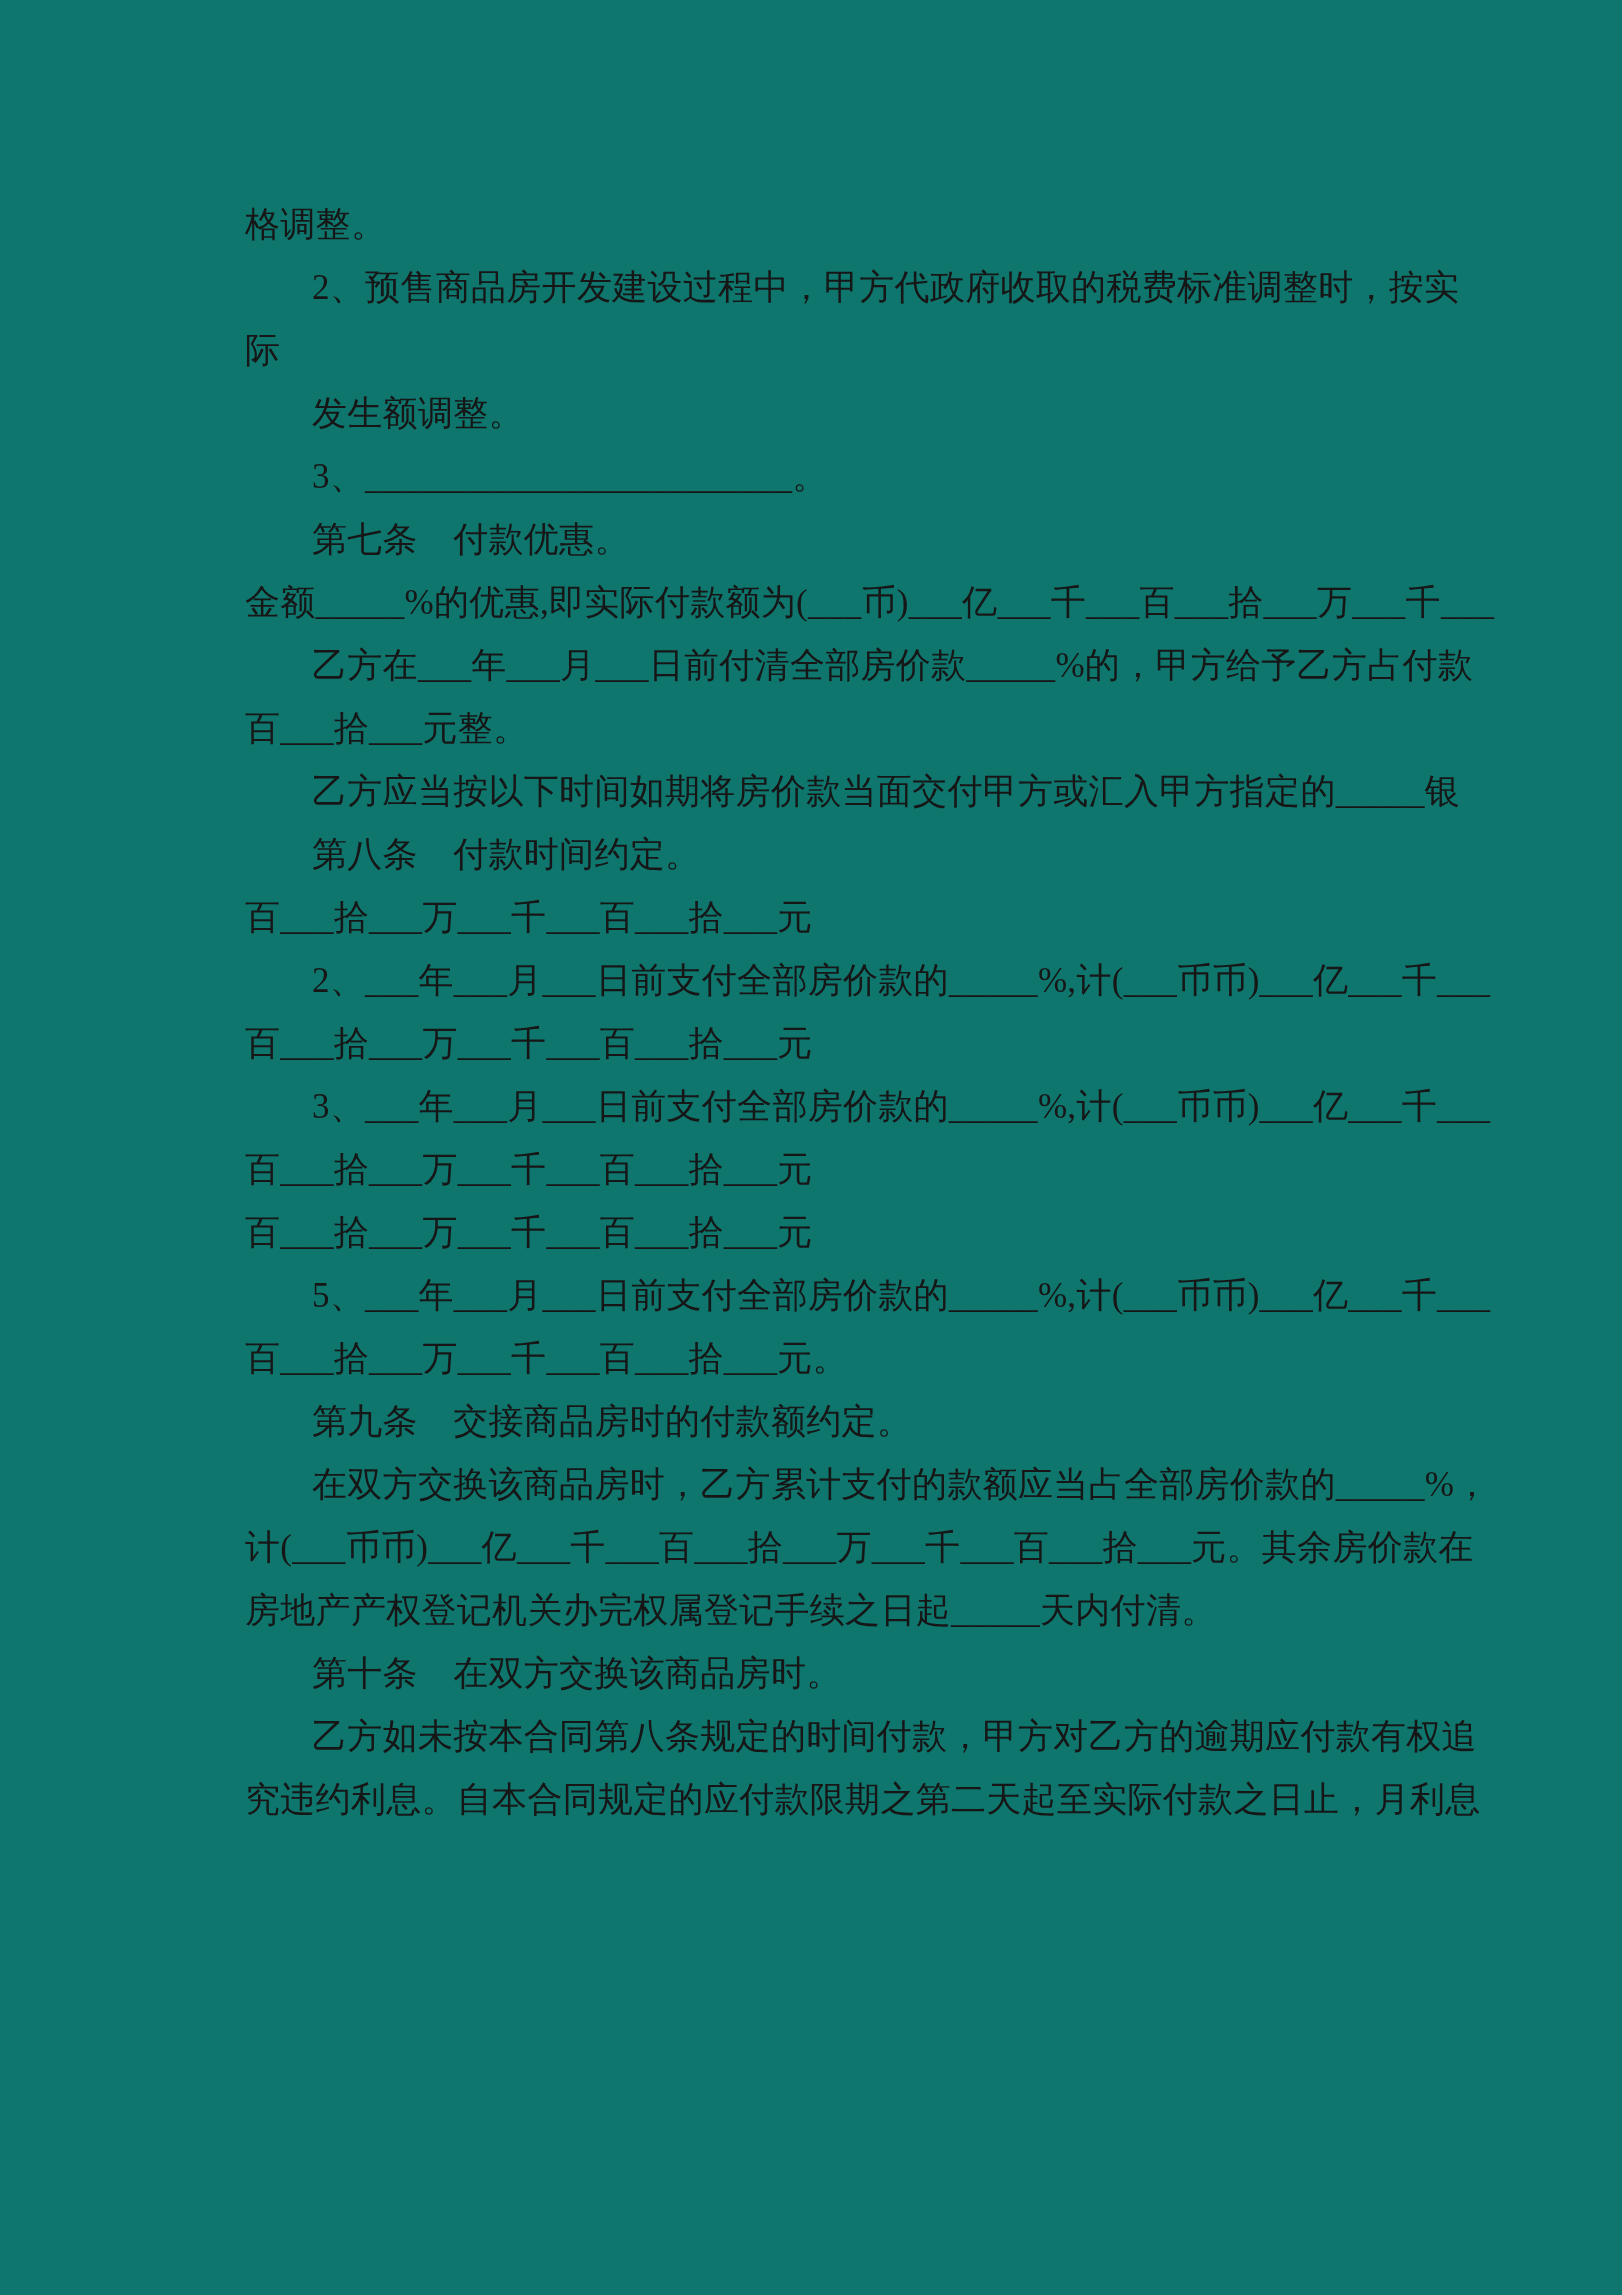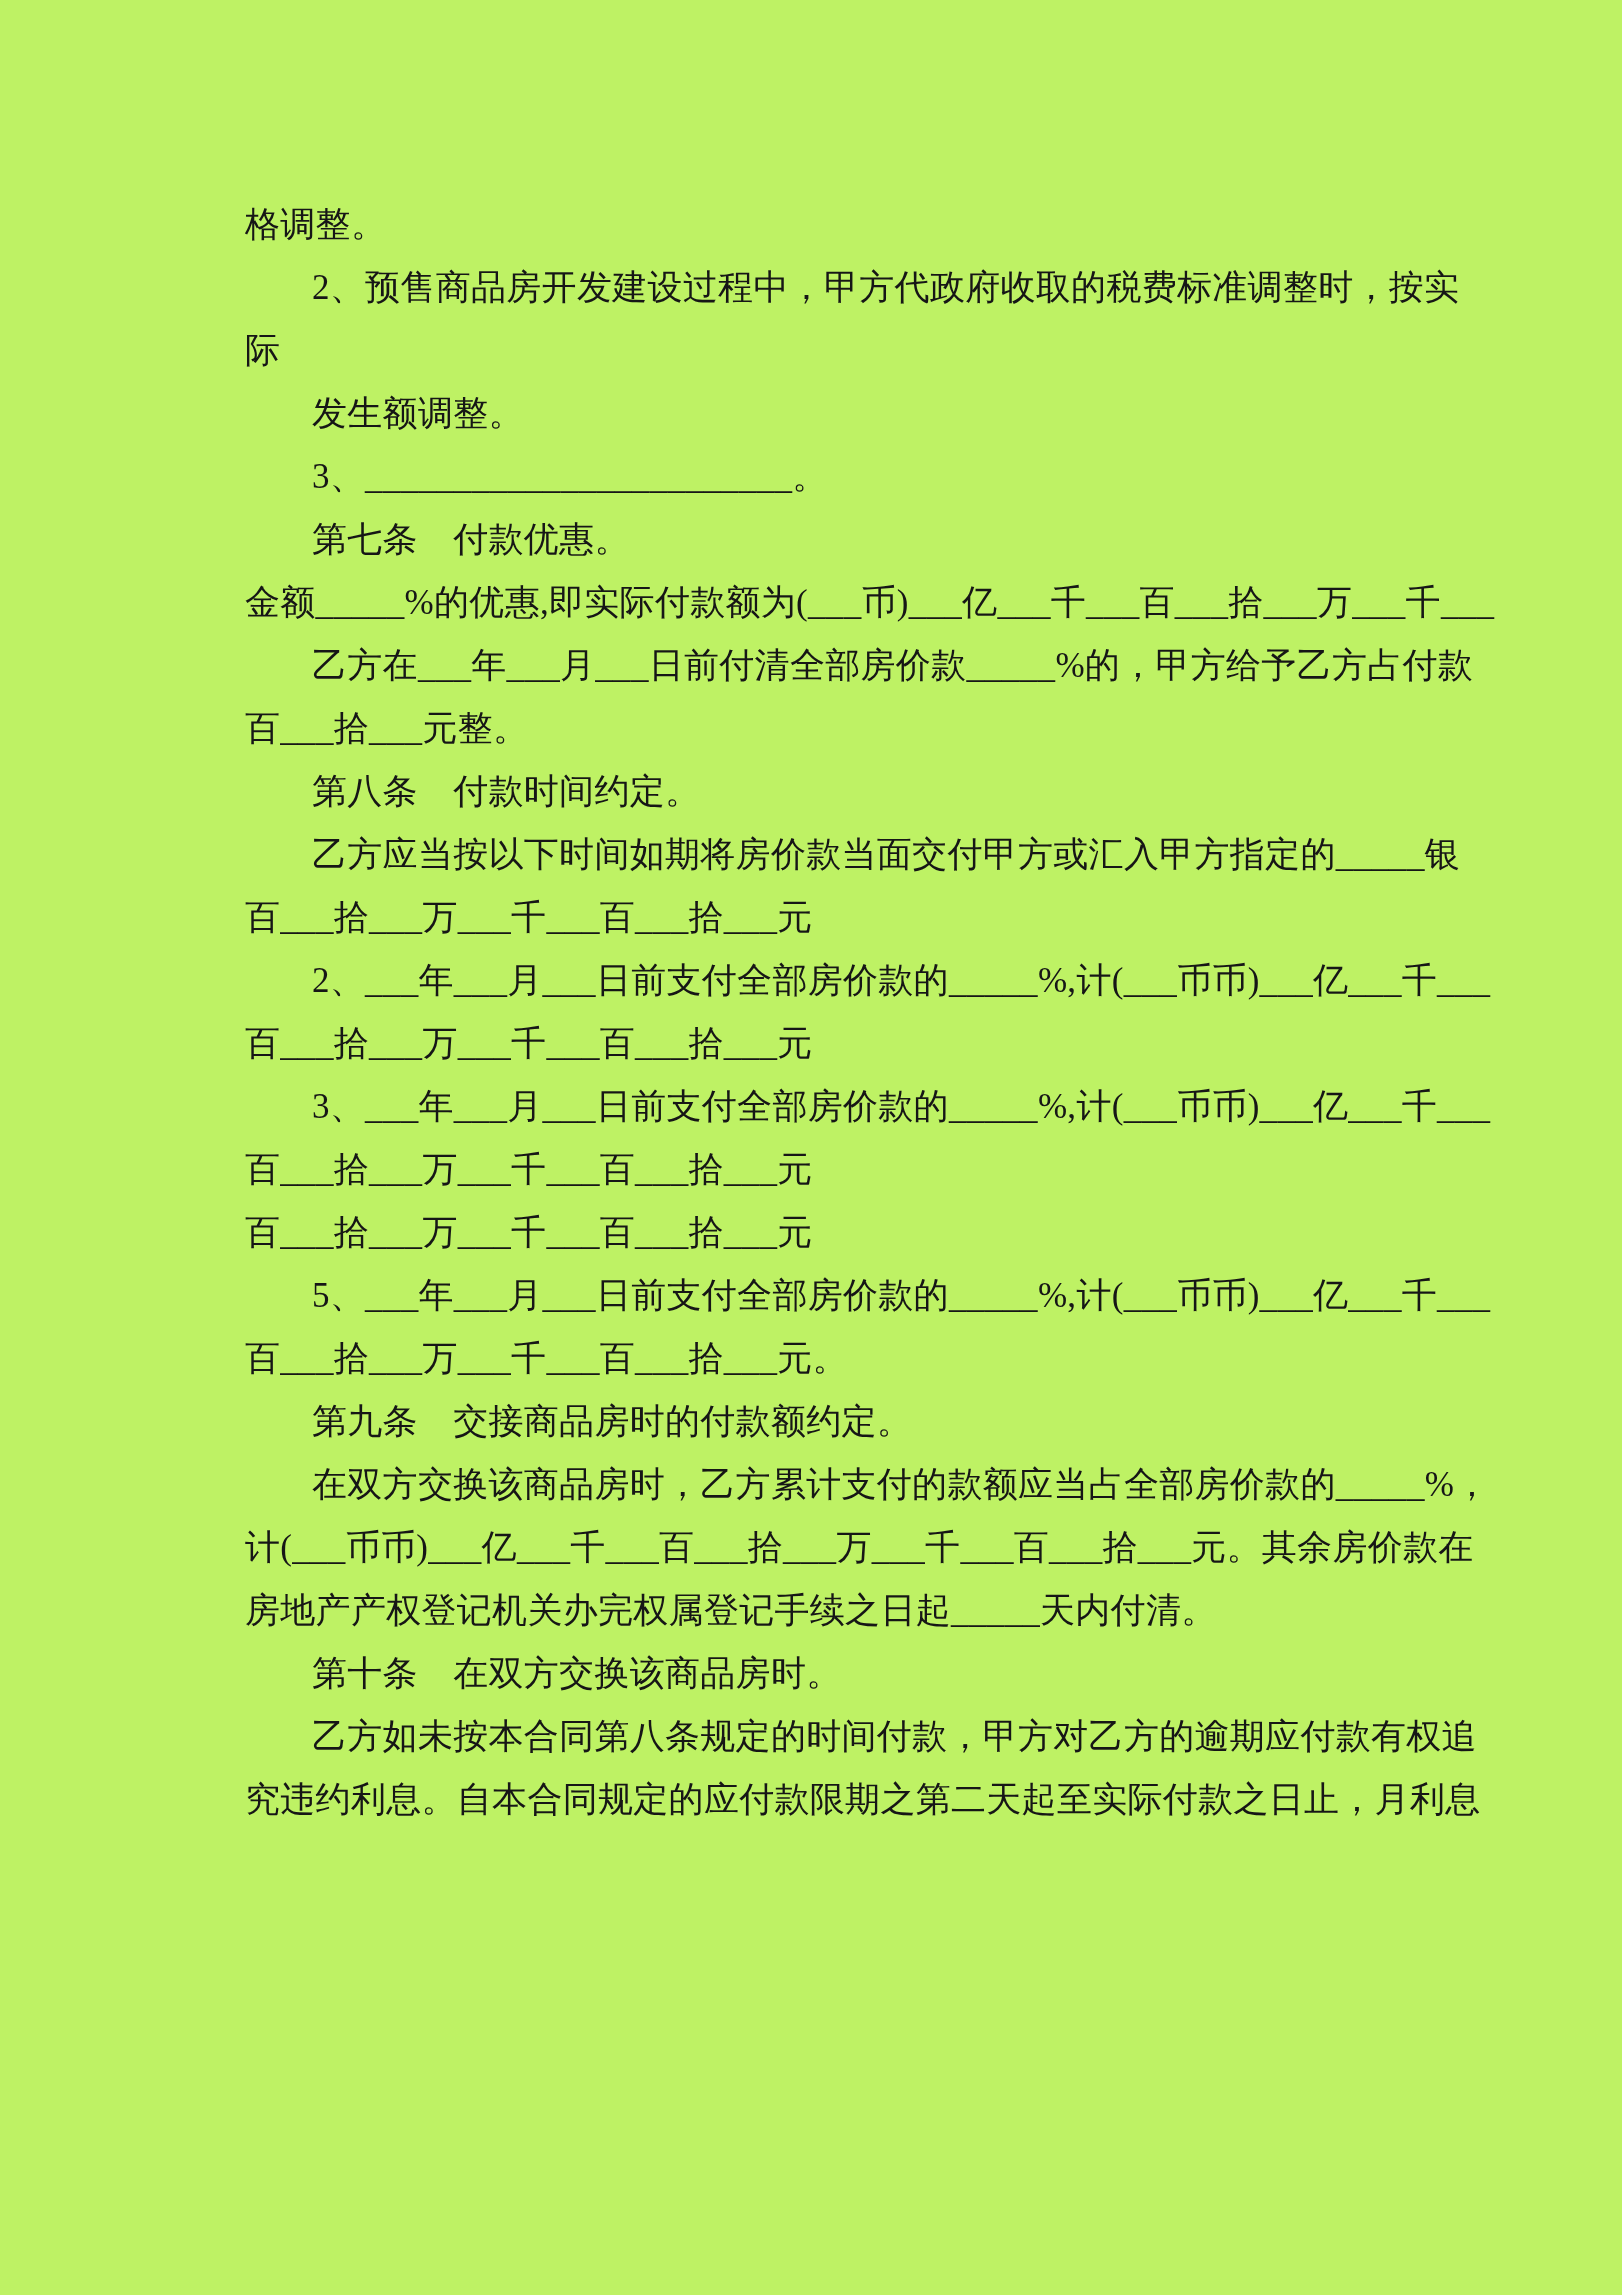--- a/index.html
+++ b/index.html
@@ -29,33 +29,33 @@
     white-space: pre;
     height: 63px;
   }
   .line.indent {
     padding-left: 67px;
   }
 </style>
 </head>
 <body>
 
-<div class="page" style="background: #bef264;">
+<div class="page" style="background: #0f766e;">
   <div class="doc" style="color: rgb(22, 22, 22);">
       <div class="line">格调整。</div>
       <div class="line indent">2、预售商品房开发建设过程中，甲方代政府收取的税费标准调整时，按实</div>
       <div class="line">际</div>
       <div class="line indent">发生额调整。</div>
       <div class="line indent">3、________________________。</div>
       <div class="line indent">第七条　付款优惠。</div>
       <div class="line">金额_____%的优惠,即实际付款额为(___币)___亿___千___百___拾___万___千___</div>
       <div class="line indent">乙方在___年___月___日前付清全部房价款_____%的，甲方给予乙方占付款</div>
       <div class="line">百___拾___元整。</div>
+      <div class="line indent">乙方应当按以下时间如期将房价款当面交付甲方或汇入甲方指定的_____银</div>
       <div class="line indent">第八条　付款时间约定。</div>
-      <div class="line indent">乙方应当按以下时间如期将房价款当面交付甲方或汇入甲方指定的_____银</div>
       <div class="line">百___拾___万___千___百___拾___元</div>
       <div class="line indent">2、___年___月___日前支付全部房价款的_____%,计(___币币)___亿___千___</div>
       <div class="line">百___拾___万___千___百___拾___元</div>
       <div class="line indent">3、___年___月___日前支付全部房价款的_____%,计(___币币)___亿___千___</div>
       <div class="line">百___拾___万___千___百___拾___元</div>
       <div class="line">百___拾___万___千___百___拾___元</div>
       <div class="line indent">5、___年___月___日前支付全部房价款的_____%,计(___币币)___亿___千___</div>
       <div class="line">百___拾___万___千___百___拾___元。</div>
       <div class="line indent">第九条　交接商品房时的付款额约定。</div>
       <div class="line indent">在双方交换该商品房时，乙方累计支付的款额应当占全部房价款的_____%，</div>

